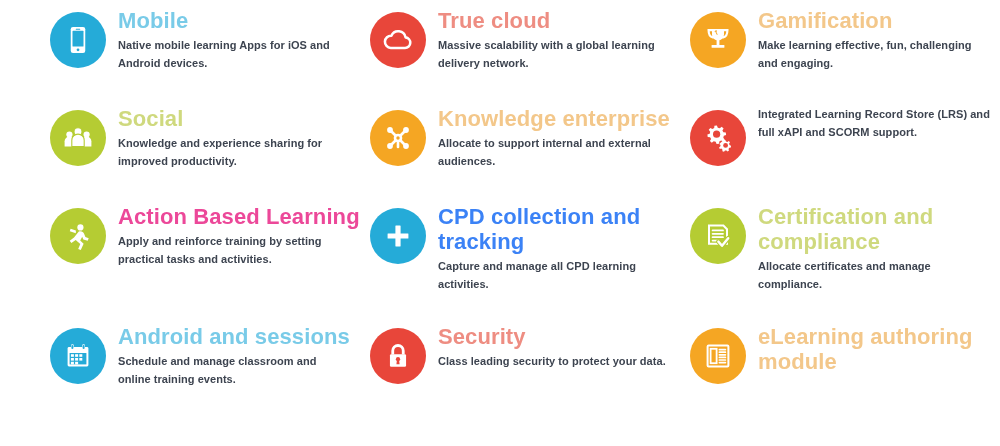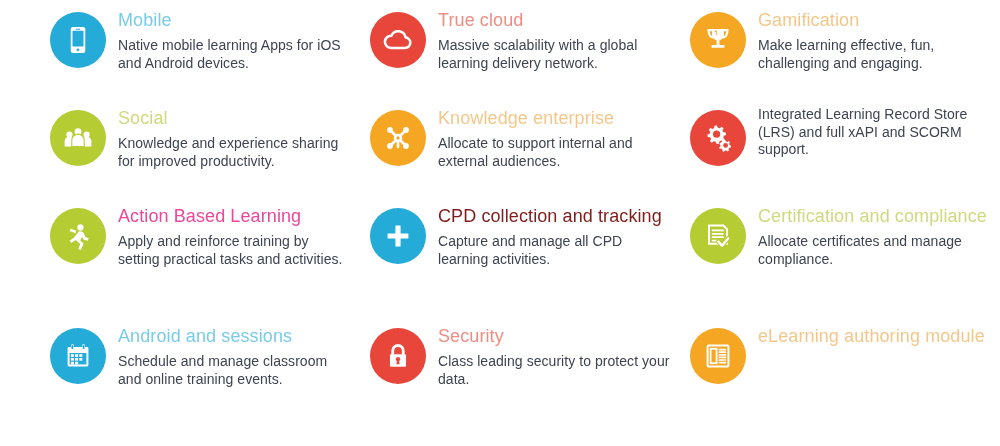--- a/index.html
+++ b/index.html
@@ -41,31 +41,31 @@
     margin-top: 4px;
   }
   .icon-circle svg {
     display: block;
   }
   .texts {
     padding-top: 0px;
     min-width: 0;
   }
   .feature-title {
-    font-size: 18px;
+    font-size: 22px;
     line-height: 25px;
-    font-weight: 400;
+    font-weight: 700;
     letter-spacing: 0.1px;
     margin: 0 0 4px 0;
     white-space: pre-line;
   }
   .feature-desc {
-    font-size: 14px;
+    font-size: 11px;
     line-height: 17.5px;
-    font-weight: 400;
+    font-weight: 700;
     color: #3d4450;
     margin: 0;
     max-width: 232px;
     letter-spacing: 0.05px;
   }
 </style>
 </head>
 <body>
 
 <div class="grid">
@@ -189,21 +189,21 @@
   </div>
 
   <div class="feature">
     <div class="icon-circle" style="background:#25ABD8">
       <svg width="32" height="32" viewBox="0 0 32 32" aria-hidden="true">
         <rect x="13.4" y="5.6" width="5.2" height="20.8" rx="0.4" fill="#fff"></rect>
         <rect x="5.6" y="13.4" width="20.8" height="5.2" rx="0.4" fill="#fff"></rect>
       </svg>
     </div>
     <div class="texts">
-      <p class="feature-title" style="color:#7f1d1d">CPD collection and tracking</p>
+      <p class="feature-title" style="color:#3b82f6">CPD collection and tracking</p>
       <p class="feature-desc">Capture and manage all CPD learning activities.</p>
     </div>
   </div>
 
   <div class="feature">
     <div class="icon-circle" style="background:#B5CC33">
       <svg width="32" height="32" viewBox="0 0 32 32" aria-hidden="true">
         <path d="M7 5.6h14.4l3.6 3.6v14.6H7Z" fill="none" stroke="#fff" stroke-width="2"></path>
         <g stroke="#fff" stroke-width="1.8" stroke-linecap="round">
           <line x1="10.6" y1="10.4" x2="21" y2="10.4"></line>

